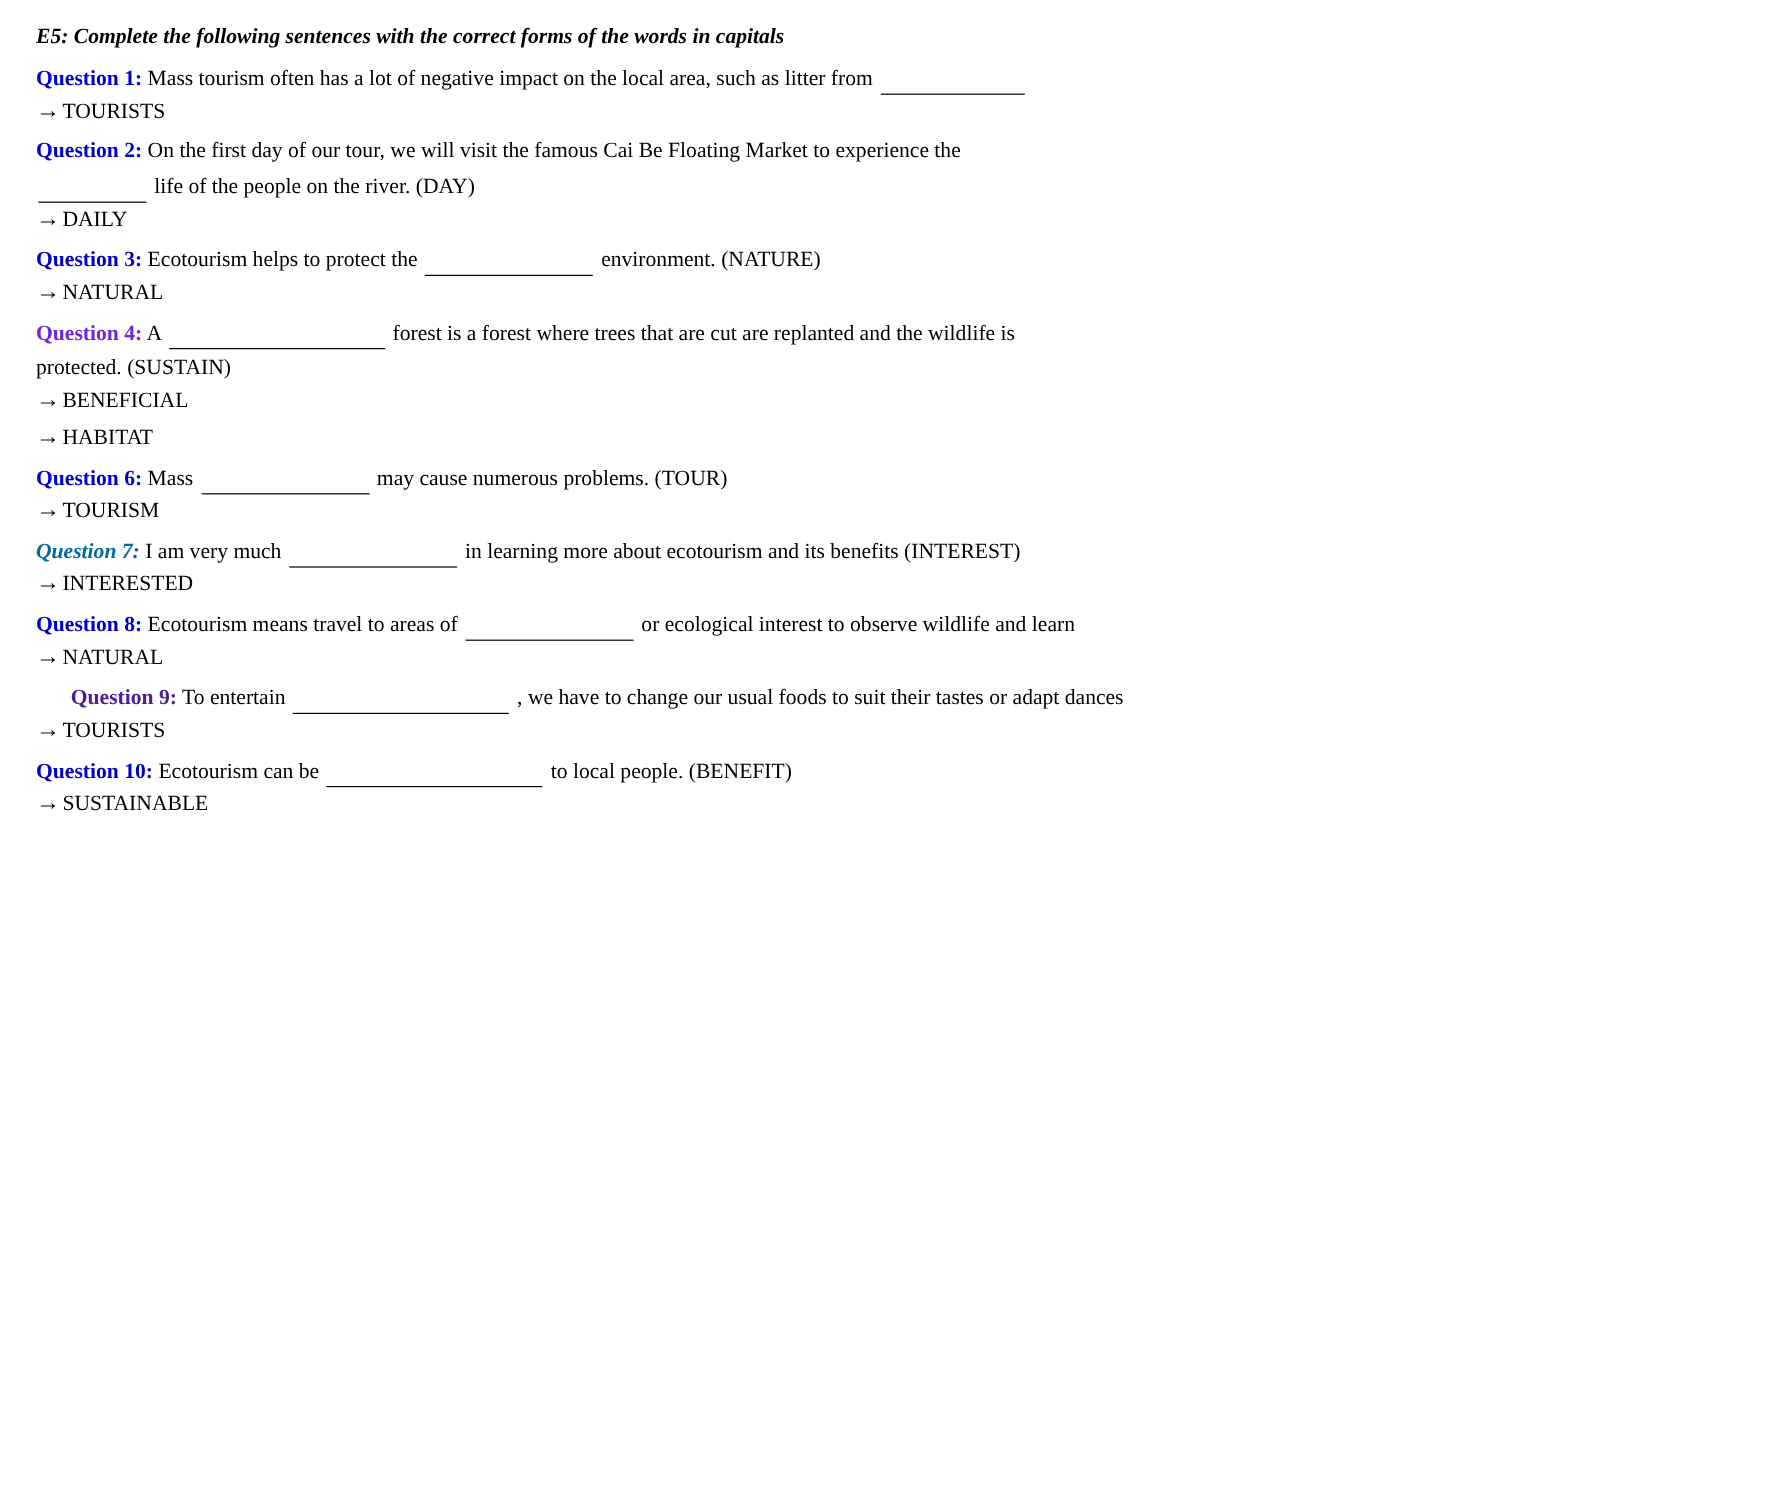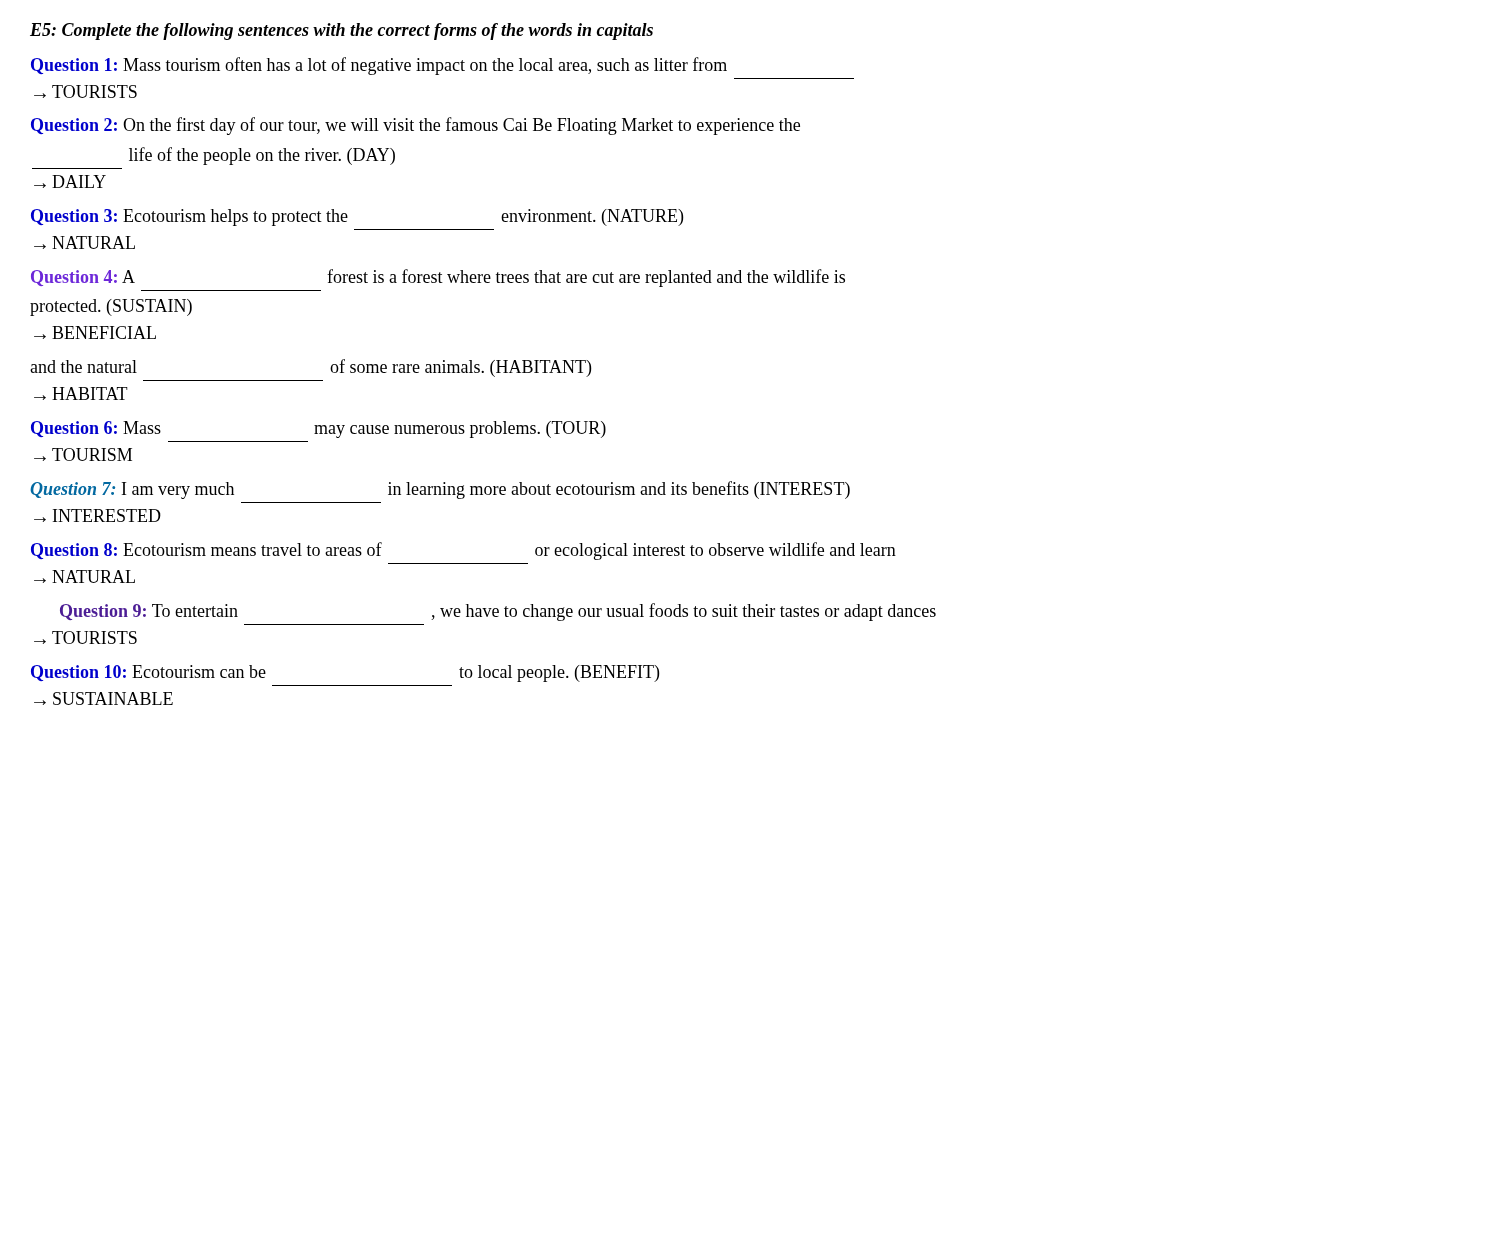--- a/index.html
+++ b/index.html
@@ -122,25 +122,20 @@
     <span> forest is a forest where trees that are cut are replanted and the wildlife is</span>
   </div>
   <div class="continuation">protected. (SUSTAIN)</div>
   <div class="arrow-answer">
     <span class="arrow">→</span>
     <span class="answer-text">BENEFICIAL</span>
   </div>
 </div>
 
 <div class="question-block">
-  <div class="continuation">
-    <span>and the natural </span>
-    <span class="blank blank-long">&nbsp;&nbsp;&nbsp;&nbsp;&nbsp;&nbsp;&nbsp;&nbsp;&nbsp;&nbsp;&nbsp;&nbsp;&nbsp;&nbsp;&nbsp;&nbsp;&nbsp;&nbsp;&nbsp;&nbsp;&nbsp;&nbsp;&nbsp;&nbsp;&nbsp;</span>
-    <span> of some rare animals. (HABITANT)</span>
-  </div>
   <div class="arrow-answer">
     <span class="arrow">→</span>
     <span class="answer-text">HABITAT</span>
   </div>
 </div>
 
 <div class="question-block">
   <div class="question-line">
     <span class="question-label" style="color: rgb(0, 0, 204);">Question 6:</span>
     <span> Mass </span>

